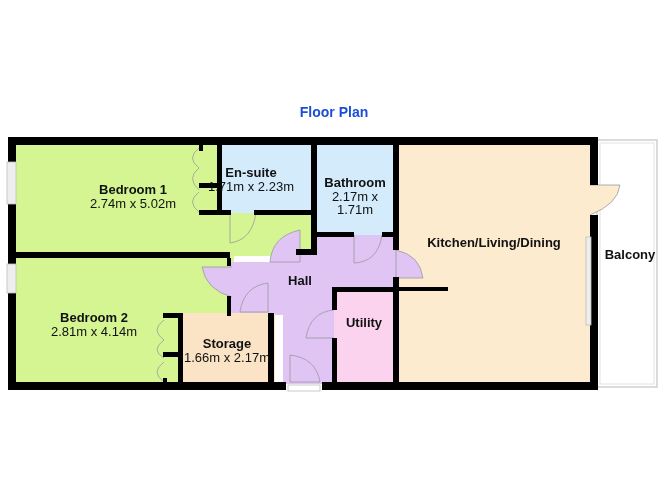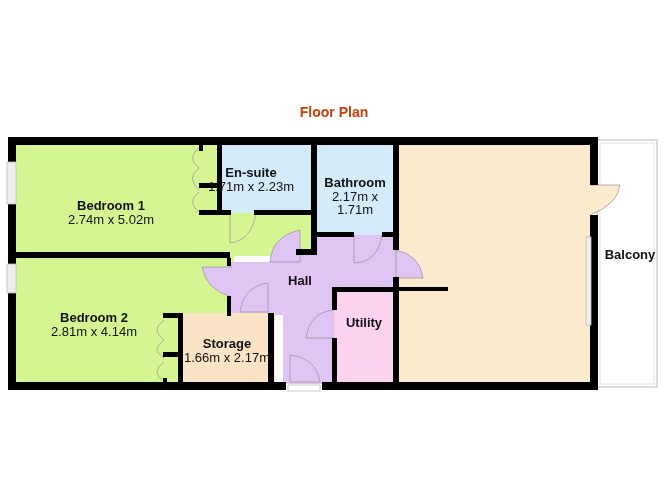--- a/index.html
+++ b/index.html
@@ -1,18 +1,18 @@
 <!DOCTYPE html>
 <html><head>
 <meta charset="utf-8">
 <style>
   html, body { margin: 0; padding: 0; background: #ffffff; }
   body { width: 668px; height: 486px; position: relative; overflow: hidden; font-family: "Liberation Sans", sans-serif; }
   #plan { position: absolute; left: 0; top: 0; }
-  .title { position: absolute; left: 0; width: 668px; top: 104px; text-align: center; font-weight: bold; font-size: 14px; color: #c2410c; }
+  .title { position: absolute; left: 0; width: 668px; top: 104px; text-align: center; font-weight: bold; font-size: 14px; color: #1d4ed8; }
   .lbl { position: absolute; text-align: center; color: #111; line-height: 1.05; }
   .lbl .name { font-weight: bold; font-size: 13px; display: block; }
   .lbl .dim { font-size: 13px; display: block; }
 </style>
 </head>
 <body>
 
 <div class="title">Floor Plan</div>
 
 <svg id="plan" width="668" height="486" viewBox="0 0 668 486">
@@ -119,33 +119,34 @@
   </g>
 
   <g fill="#eeeeee" stroke="#bdbdbd" stroke-width="0.8">
     <rect x="7" y="162" width="9" height="42"></rect>
     <rect x="7" y="264" width="9" height="29"></rect>
     <rect x="586" y="237" width="5" height="88"></rect>
     <rect x="288" y="385" width="32" height="6" fill="#ffffff"></rect>
   </g>
 </svg>
 
-<div class="lbl" style="left:56px; top:183px; width:110px;margin-top:16px;">
+<div class="lbl" style="left:78px; top:183px; width:110px;">
   <span class="name">Bedroom 1</span>
   <span class="dim">2.74m x 5.02m</span>
 </div>
 <div class="lbl" style="left:206px; top:166px; width:90px;">
   <span class="name">En-suite</span>
   <span class="dim">1.71m x 2.23m</span>
 </div>
 <div class="lbl" style="left:316px; top:176px; width:78px;">
   <span class="name">Bathroom</span>
   <span class="dim">2.17m x 1.71m</span>
 </div>
 <div class="lbl" style="left:418px; top:236px; width:152px;">
+  <span class="name">Kitchen/Living/Dining</span>
 </div>
 <div class="lbl" style="left:599px; top:248px; width:62px;">
   <span class="name">Balcony</span>
 </div>
 <div class="lbl" style="left:280px; top:274px; width:40px;">
   <span class="name">Hall</span>
 </div>
 <div class="lbl" style="left:44px; top:311px; width:100px;">
   <span class="name">Bedroom 2</span>
   <span class="dim">2.81m x 4.14m</span>

